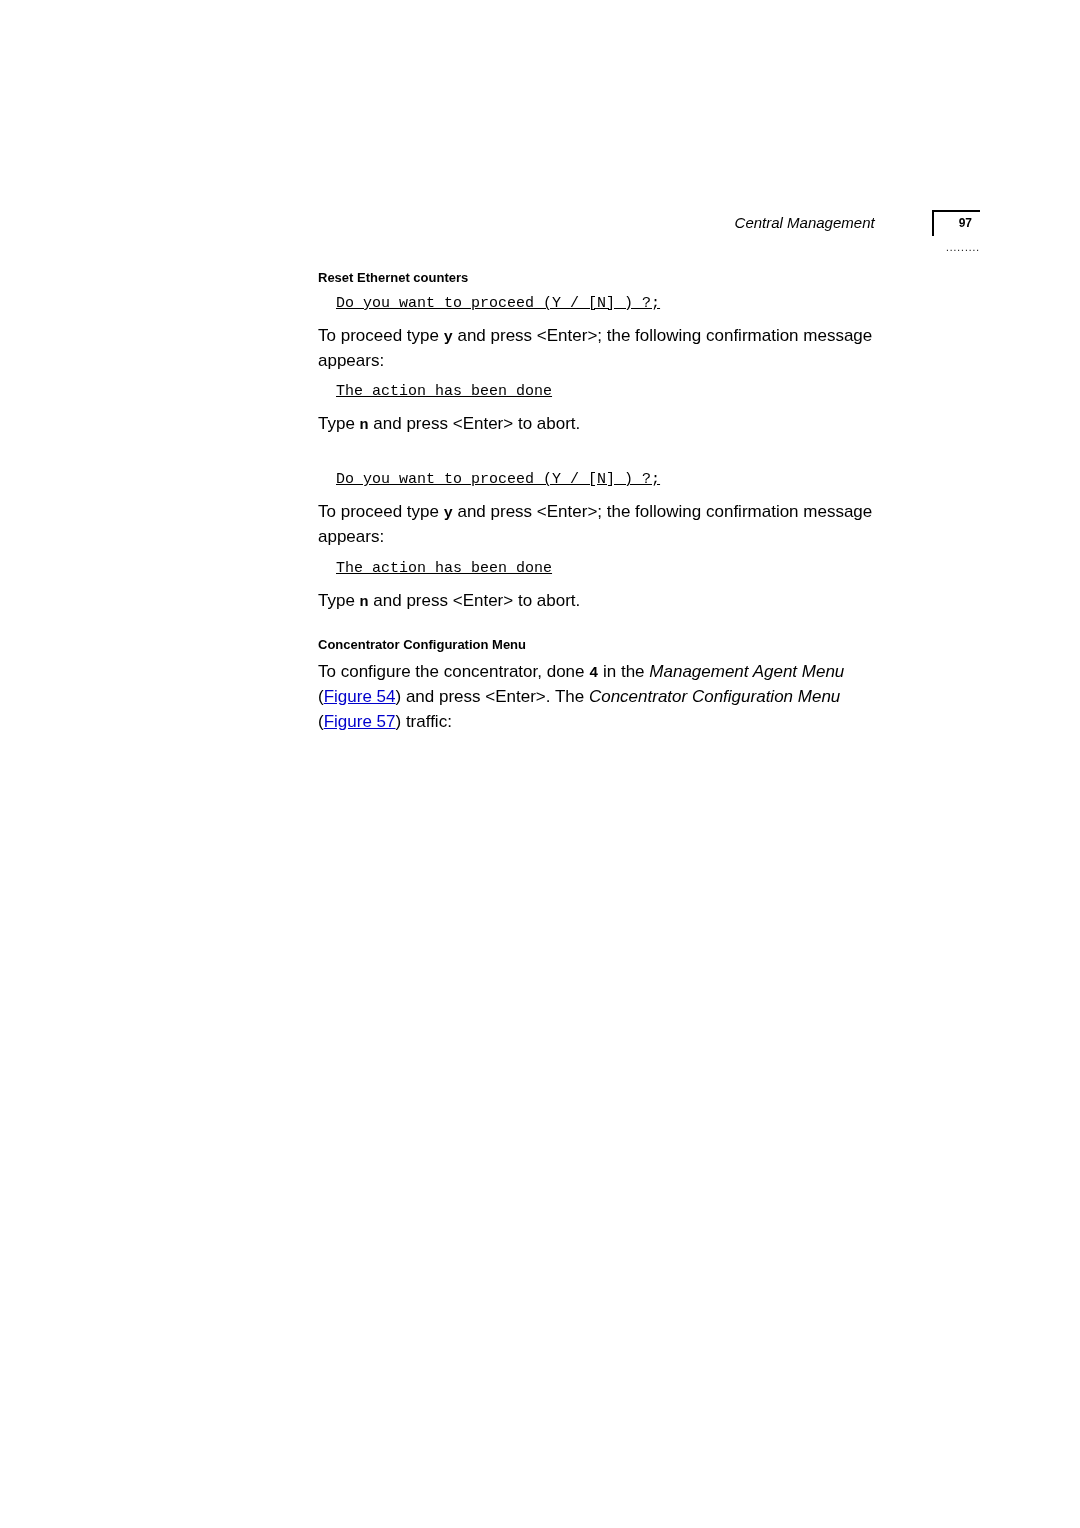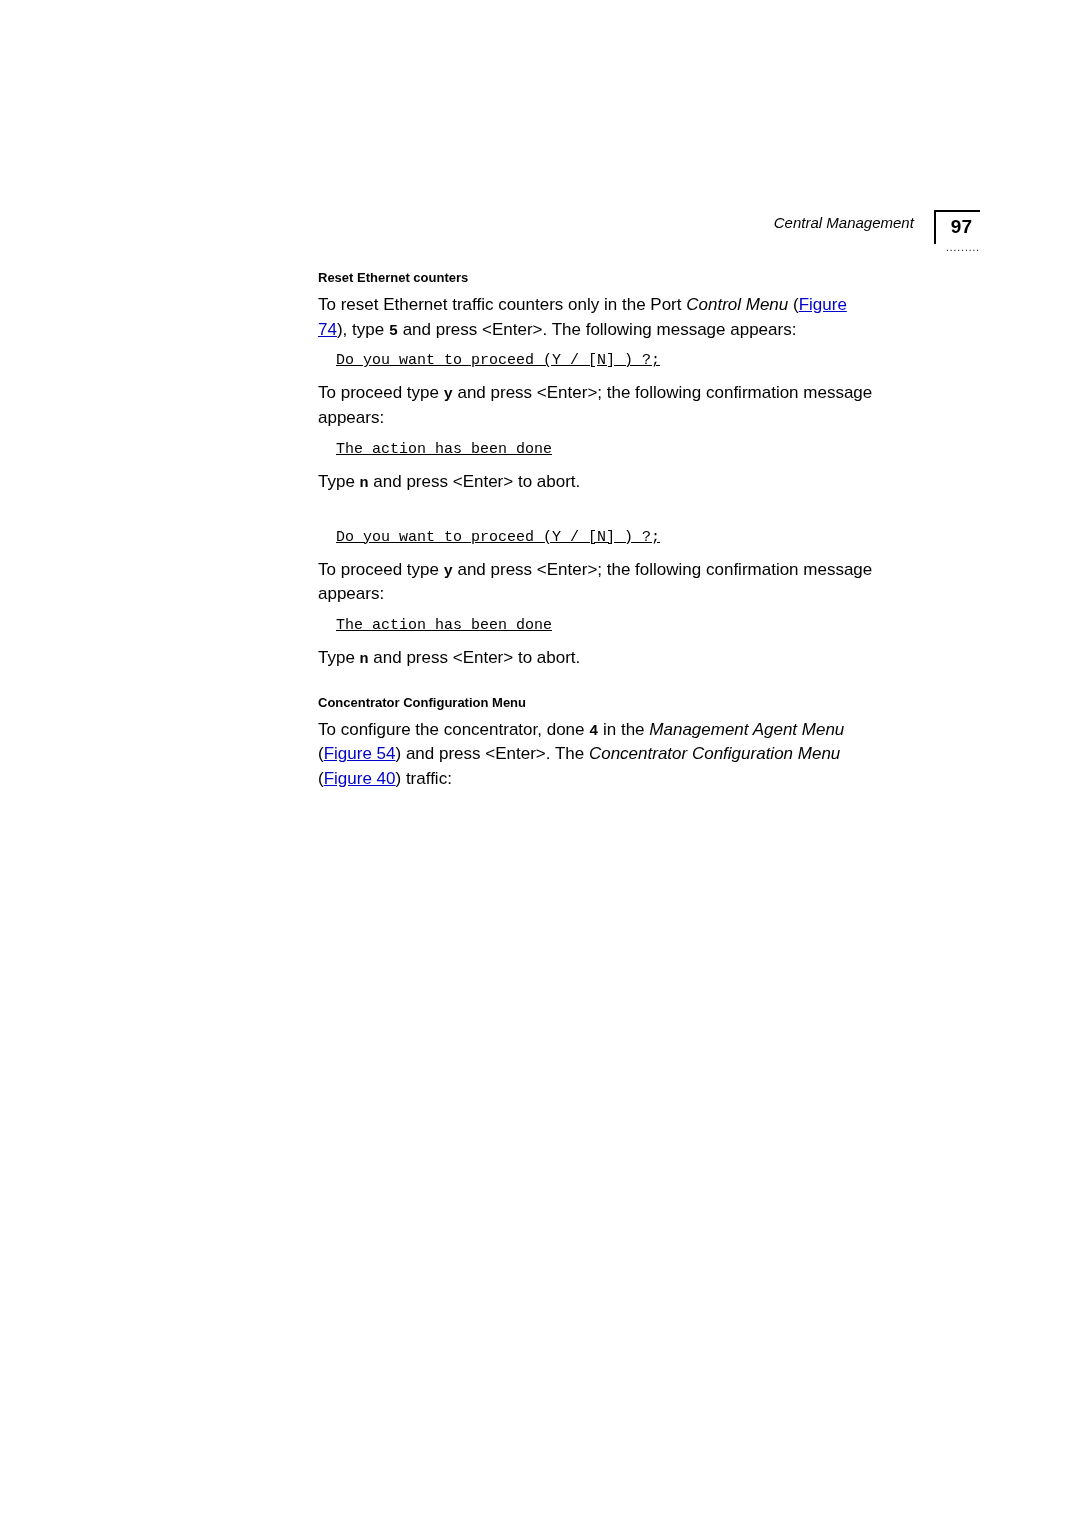--- a/index.html
+++ b/index.html
@@ -1,15 +1,15 @@
 <!DOCTYPE html>
 <html><head>
 <meta charset="utf-8">
 <style>
-  * { margin: 0; padding: 0; box-sizing: border-box; }
+  * { margin: 0; padding: 0; box-sizing: border-box; gap: 37px; }
   body {
     width: 1080px;
     height: 1528px;
     background: #fff;
     font-family: "Helvetica Neue", Arial, sans-serif;
     color: #000;
     position: relative;
   }
   .page {
     padding: 210px 100px 0 318px;
@@ -24,23 +24,23 @@
   .header-title {
     font-style: italic;
     font-size: 15px;
     color: #000;
     margin-right: 20px;
     padding-top: 4px;
   }
   .page-num-box {
     border-top: 2px solid #000;
     border-left: 2px solid #000;
-    padding: 4px 8px 6px 15px;
+    padding: 4px 8px 6px 25px;
     font-weight: bold;
-    font-size: 19px;
+    font-size: 12px;
   }
   .dots {
     position: absolute;
     top: 242px;
     right: 100px;
     font-size: 10px;
     letter-spacing: 1px;
     color: #000;
   }
   .content {
@@ -88,23 +88,20 @@
   <div class="page-num-box">
     <span>97</span>
   </div>
 </div>
 <div class="dots">.........</div>
 
 <div class="page">
   <div class="content">
 
     <div class="section-heading">Reset Ethernet counters</div>
-    <p class="para">
-      <span>To reset Ethernet traffic counters only in the Port </span><span class="italic">Control Menu</span><span> (</span><span class="link">Figure 74</span><span>), type </span><span class="mono-inline">5</span><span> and press &lt;Enter&gt;. The following message appears:</span>
-    </p>
     <div class="code-block">Do you want to proceed (Y / [N] ) ?;</div>
     <p class="para">
       <span>To proceed type </span><span class="mono-inline">y</span><span> and press &lt;Enter&gt;; the following confirmation message appears:</span>
     </p>
     <div class="code-block">The action has been done</div>
     <p class="para">
       <span>Type </span><span class="mono-inline">n</span><span> and press &lt;Enter&gt; to abort.</span>
     </p>
 
     <div class="section-gap"></div>
@@ -115,17 +112,17 @@
     </p>
     <div class="code-block">The action has been done</div>
     <p class="para">
       <span>Type </span><span class="mono-inline">n</span><span> and press &lt;Enter&gt; to abort.</span>
     </p>
 
     <div class="section-gap"></div>
 
     <div class="section-heading">Concentrator Configuration Menu</div>
     <p class="para">
-      <span>To configure the concentrator, done </span><span class="mono-inline">4</span><span> in the </span><span class="italic">Management Agent Menu</span><span> (</span><span class="link">Figure 54</span><span>) and press &lt;Enter&gt;. The </span><span class="italic">Concentrator Configuration Menu</span><span> (</span><span class="link">Figure 40</span><span>) traffic:</span>
+      <span>To configure the concentrator, done </span><span class="mono-inline">4</span><span> in the </span><span class="italic">Management Agent Menu</span><span> (</span><span class="link">Figure 54</span><span>) and press &lt;Enter&gt;. The </span><span class="italic">Concentrator Configuration Menu</span><span> (</span><span class="link">Figure 57</span><span>) traffic:</span>
     </p>
 
   </div>
 </div>
 
 </body></html>

